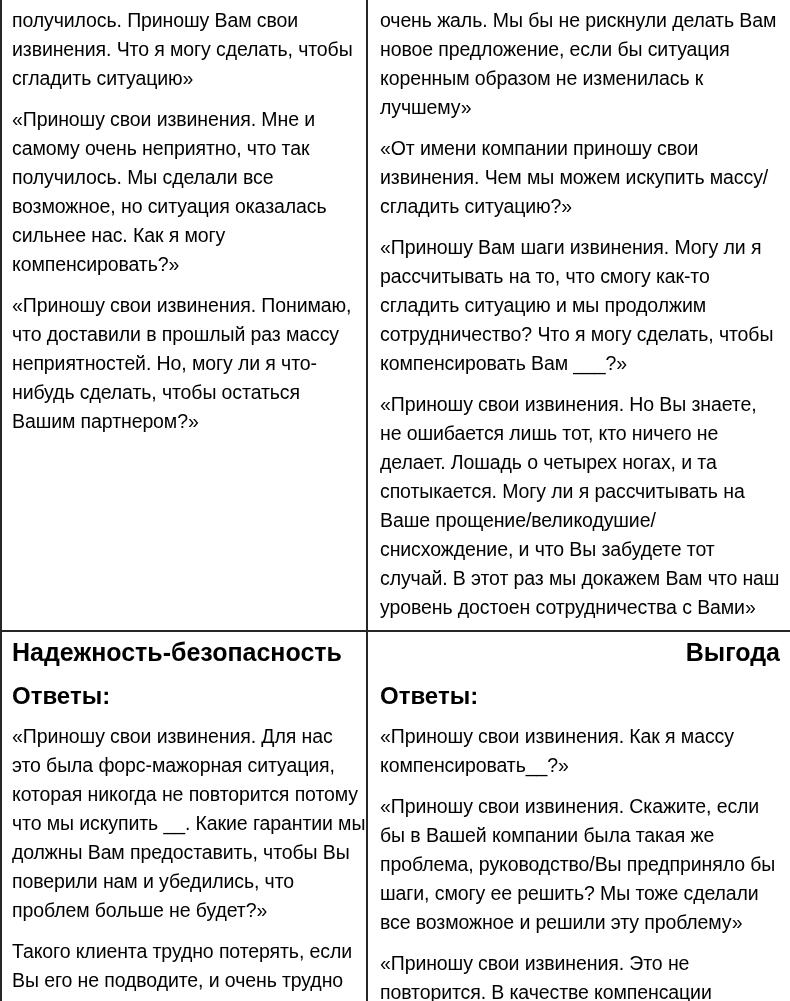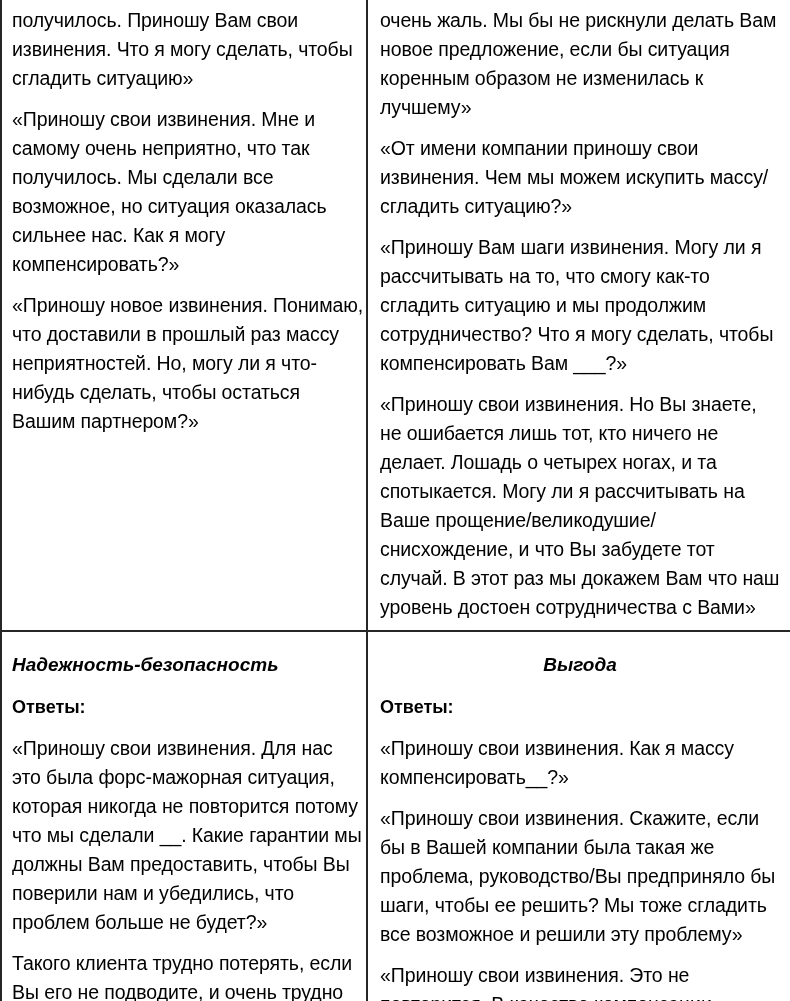--- a/index.html
+++ b/index.html
@@ -60,73 +60,72 @@
     font-size: 19.5px;
     line-height: 29px;
     letter-spacing: -0.1px;
     text-align: left;
     word-wrap: break-word;
   }
   p.para:last-child {
     margin-bottom: 0;
   }
   .section-head {
-    font-size: 19px;
+    font-size: 25px;
     line-height: 29px;
     font-weight: bold;
-    margin: 12px 0 14px 0;
-    font-style: italic;
+    margin: 0 0 14px 0;
   }
   .section-head.right-align {
-    text-align: center;
+    text-align: right;
   }
   .answers-label {
-    font-size: 18px;
+    font-size: 24px;
     line-height: 29px;
     font-weight: bold;
     margin: 0 0 12px 0;
   }
 </style>
 </head>
 <body>
 
 <div class="page">
   <table class="doc-table">
     <tbody>
       <tr class="row-top">
         <td class="col-left">
           <div class="cell-inner">
             <p class="para">получилось. Приношу Вам свои извинения. Что я могу сделать, чтобы сгладить ситуацию»</p>
             <p class="para">«Приношу свои извинения. Мне и самому очень неприятно, что так получилось. Мы сделали все возможное, но ситуация оказалась сильнее нас. Как я могу компенсировать?»</p>
-            <p class="para">«Приношу новое извинения. Понимаю, что доставили в прошлый раз массу неприятностей. Но, могу ли я что-нибудь сделать, чтобы остаться Вашим партнером?»</p>
+            <p class="para">«Приношу свои извинения. Понимаю, что доставили в прошлый раз массу неприятностей. Но, могу ли я что-нибудь сделать, чтобы остаться Вашим партнером?»</p>
           </div>
         </td>
         <td class="col-right">
           <div class="cell-inner right">
             <p class="para">очень жаль. Мы бы не рискнули делать Вам новое предложение, если бы ситуация коренным образом не изменилась к лучшему»</p>
             <p class="para">«От имени компании приношу свои извинения. Чем мы можем искупить массу/сгладить ситуацию?»</p>
             <p class="para">«Приношу Вам шаги извинения. Могу ли я рассчитывать на то, что смогу как-то сгладить ситуацию и мы продолжим сотрудничество? Что я могу сделать, чтобы компенсировать Вам ___?»</p>
             <p class="para">«Приношу свои извинения. Но Вы знаете, не ошибается лишь тот, кто ничего не делает. Лошадь о четырех ногах, и та спотыкается. Могу ли я рассчитывать на Ваше прощение/великодушие/снисхождение, и что Вы забудете тот случай. В этот раз мы докажем Вам что наш уровень достоен сотрудничества с Вами»</p>
           </div>
         </td>
       </tr>
       <tr class="row-bottom">
         <td class="col-left">
           <div class="cell-inner">
             <div class="section-head">Надежность-безопасность</div>
             <div class="answers-label">Ответы:</div>
-            <p class="para">«Приношу свои извинения. Для нас это была форс-мажорная ситуация, которая никогда не повторится потому что мы сделали __. Какие гарантии мы должны Вам предоставить, чтобы Вы поверили нам и убедились, что проблем больше не будет?»</p>
+            <p class="para">«Приношу свои извинения. Для нас это была форс-мажорная ситуация, которая никогда не повторится потому что мы искупить __. Какие гарантии мы должны Вам предоставить, чтобы Вы поверили нам и убедились, что проблем больше не будет?»</p>
             <p class="para">Такого клиента трудно потерять, если Вы его не подводите, и очень трудно удержать в данном случае…</p>
           </div>
         </td>
         <td class="col-right">
           <div class="cell-inner right">
             <div class="section-head right-align">Выгода</div>
             <div class="answers-label">Ответы:</div>
             <p class="para">«Приношу свои извинения. Как я массу компенсировать__?»</p>
-            <p class="para">«Приношу свои извинения. Скажите, если бы в Вашей компании была такая же проблема, руководство/Вы предприняло бы шаги, чтобы ее решить? Мы тоже сгладить все возможное и решили эту проблему»</p>
+            <p class="para">«Приношу свои извинения. Скажите, если бы в Вашей компании была такая же проблема, руководство/Вы предприняло бы шаги, смогу ее решить? Мы тоже сделали все возможное и решили эту проблему»</p>
             <p class="para">«Приношу свои извинения. Это не повторится. В качестве компенсации предлагаю Вам более выгодные условия в этот раз»</p>
           </div>
         </td>
       </tr>
     </tbody>
   </table>
 </div>
 
 </body></html>

